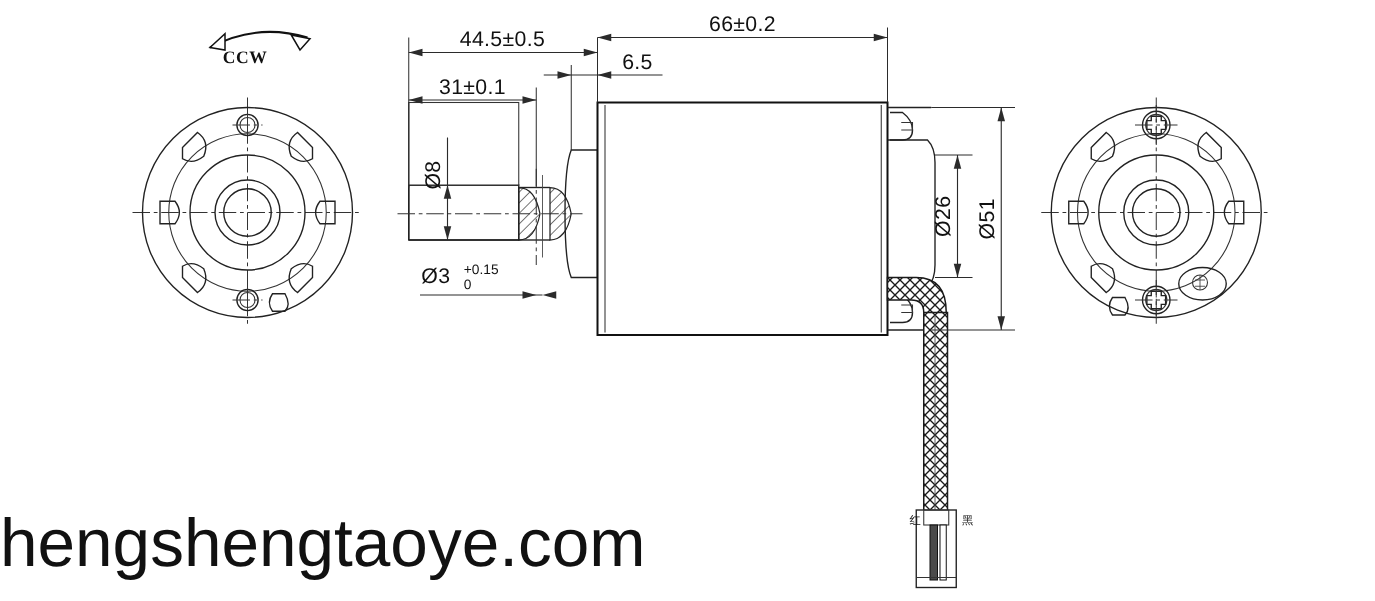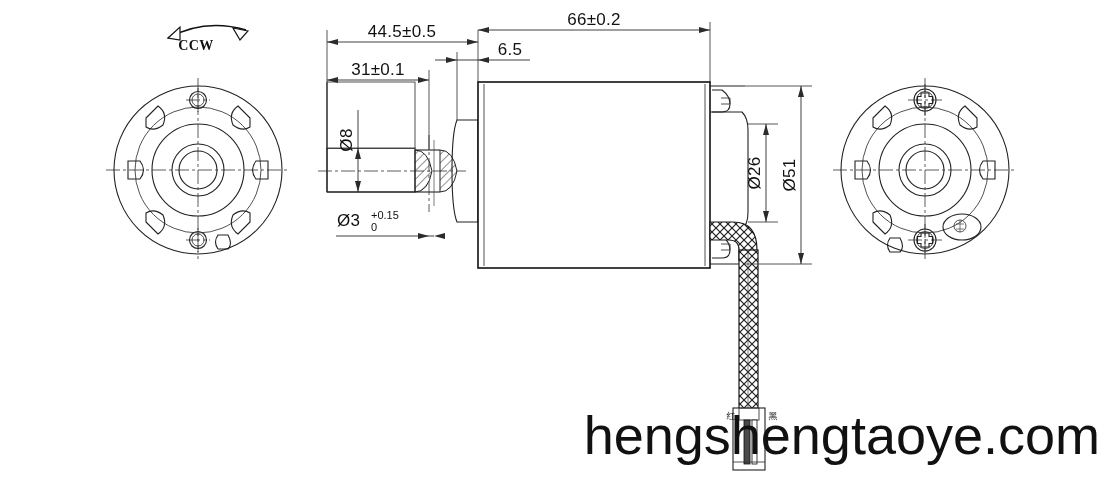--- a/index.html
+++ b/index.html
@@ -55,21 +55,21 @@
     font-size: 14px;
     font-weight: bold;
     fill: #111;
     letter-spacing: 0.5px;
   }
   .watermark {
     position: absolute;
     left: 0;
     top: 404px;
     width: 1100px;
-    text-align: right;
+    text-align: left;
     font-family: "Liberation Sans", sans-serif;
     font-size: 54px;
     font-weight: 400;
     color: #111;
     letter-spacing: 0px;
     white-space: nowrap;
     pointer-events: none;
   }
   .cn-label {
     position: absolute;

